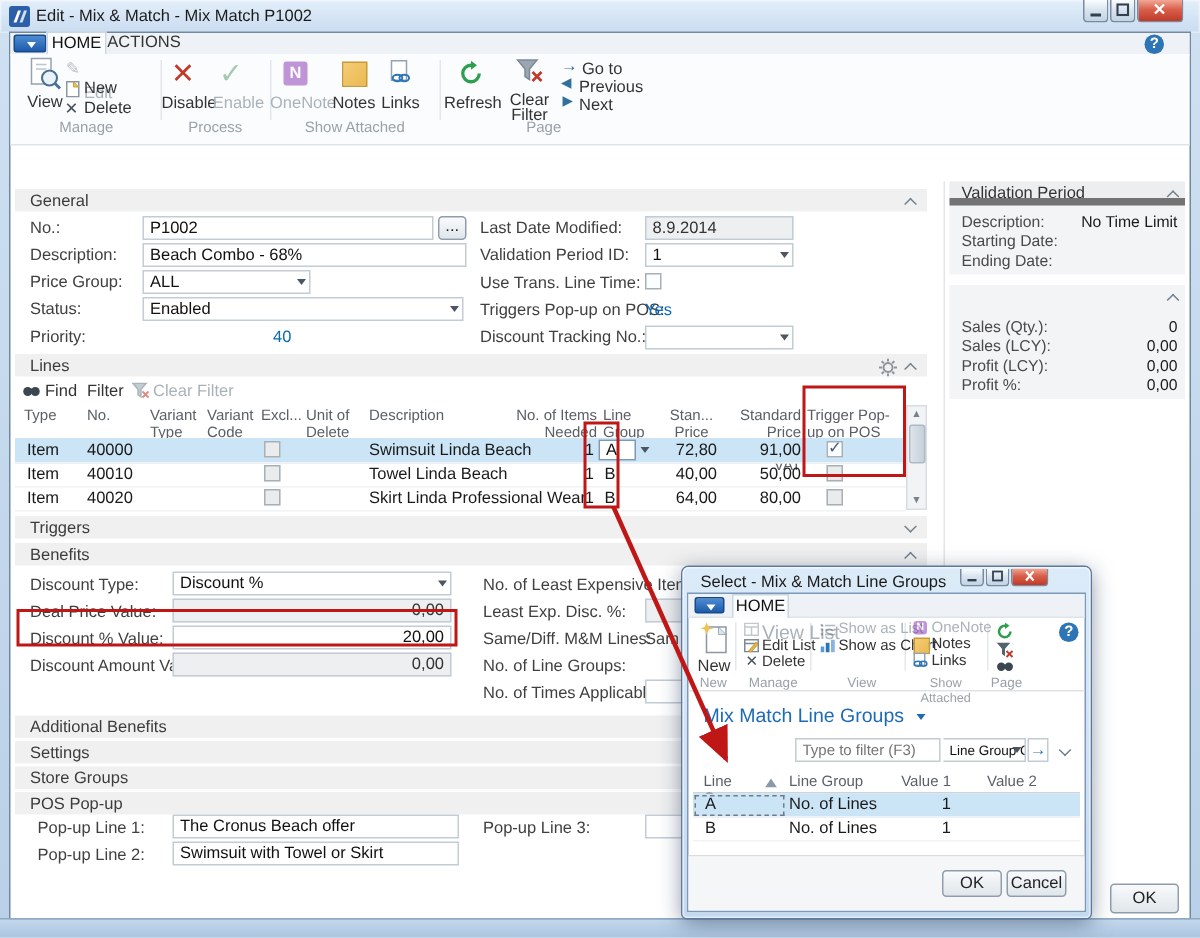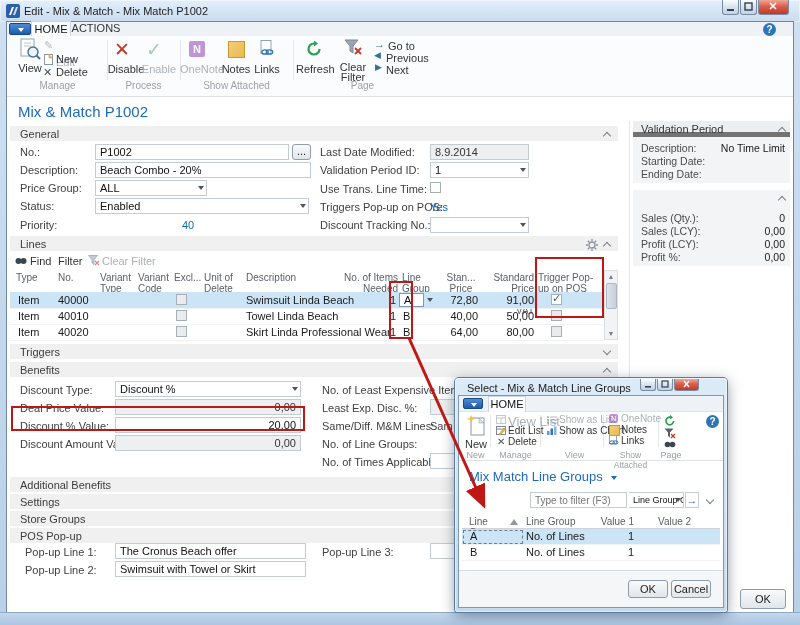--- a/index.html
+++ b/index.html
@@ -171,29 +171,28 @@
   <div class="blabel" style="left:336px;top:61px;width:34px;text-align:center">Clear</div>
   <div class="blabel" style="left:336px;top:71px;width:34px;text-align:center">Filter</div>
   <span class="abs" style="left:374px;top:38px;color:#33709e;font-weight:bold">→</span>
   <div class="blabel" style="left:388px;top:40px">Go to</div>
   <span class="abs" style="left:374px;top:50px;color:#33709e;font-size:9px">◀</span>
   <div class="blabel" style="left:386px;top:52px">Previous</div>
   <span class="abs" style="left:375px;top:62px;color:#33709e;font-size:9px">▶</span>
   <div class="blabel" style="left:386px;top:64px">Next</div>
   <div class="glabel" style="left:300px;top:80px;width:125px">Page</div>
 
-  <div class="pagetitle" style="left:18px;top:103px">Mix &amp; Match P1002</div>
 
   <div class="bar" style="top:126px">General</div>
   <span class="chev up" style="left:604px;top:133px"></span>
   <div class="lbl" style="left:20px;top:146px">No.:</div>
   <div class="field" style="left:95px;top:144px;width:194px">P1002</div>
   <div class="btn" style="left:292px;top:144px;width:19px;height:16px;line-height:13px">...</div>
   <div class="lbl" style="left:20px;top:164px">Description:</div>
-  <div class="field" style="left:95px;top:162px;width:216px">Beach Combo - 20%</div>
+  <div class="field" style="left:95px;top:162px;width:216px">Beach Combo - 68%</div>
   <div class="lbl" style="left:20px;top:182px">Price Group:</div>
   <div class="field" style="left:95px;top:180px;width:112px">ALL</div>
   <span class="car" style="left:198px;top:186px"></span>
   <div class="lbl" style="left:20px;top:200px">Status:</div>
   <div class="field" style="left:95px;top:198px;width:214px">Enabled</div>
   <span class="car" style="left:300px;top:204px"></span>
   <div class="lbl" style="left:20px;top:219px">Priority:</div>
   <div class="lbl link" style="left:182px;top:219px">40</div>
 
   <div class="lbl" style="left:320px;top:146px">Last Date Modified:</div>

